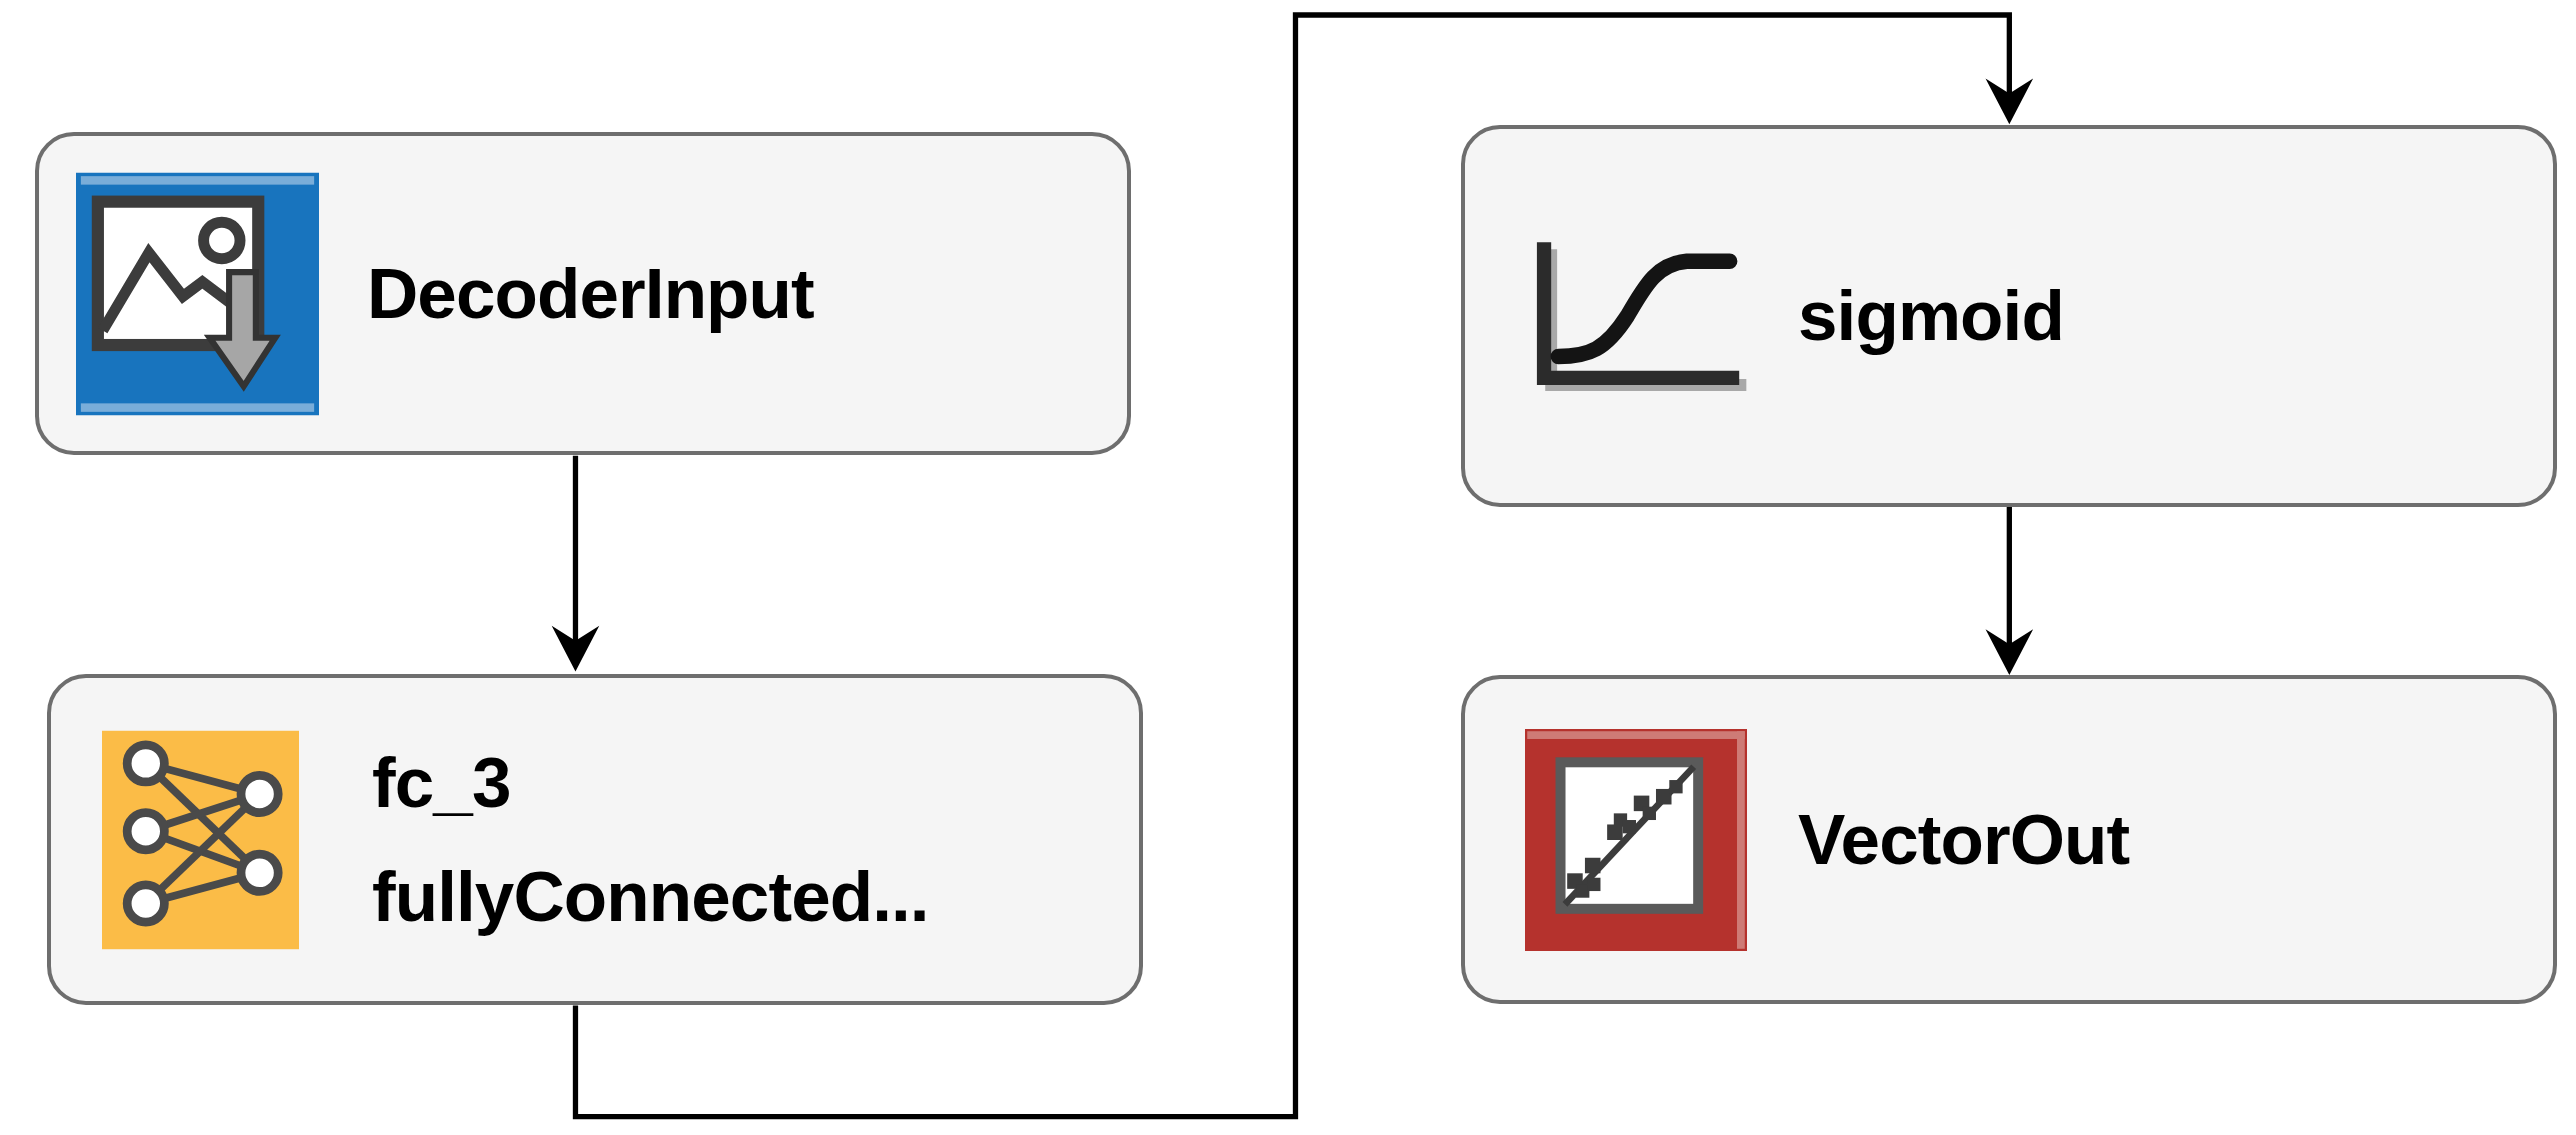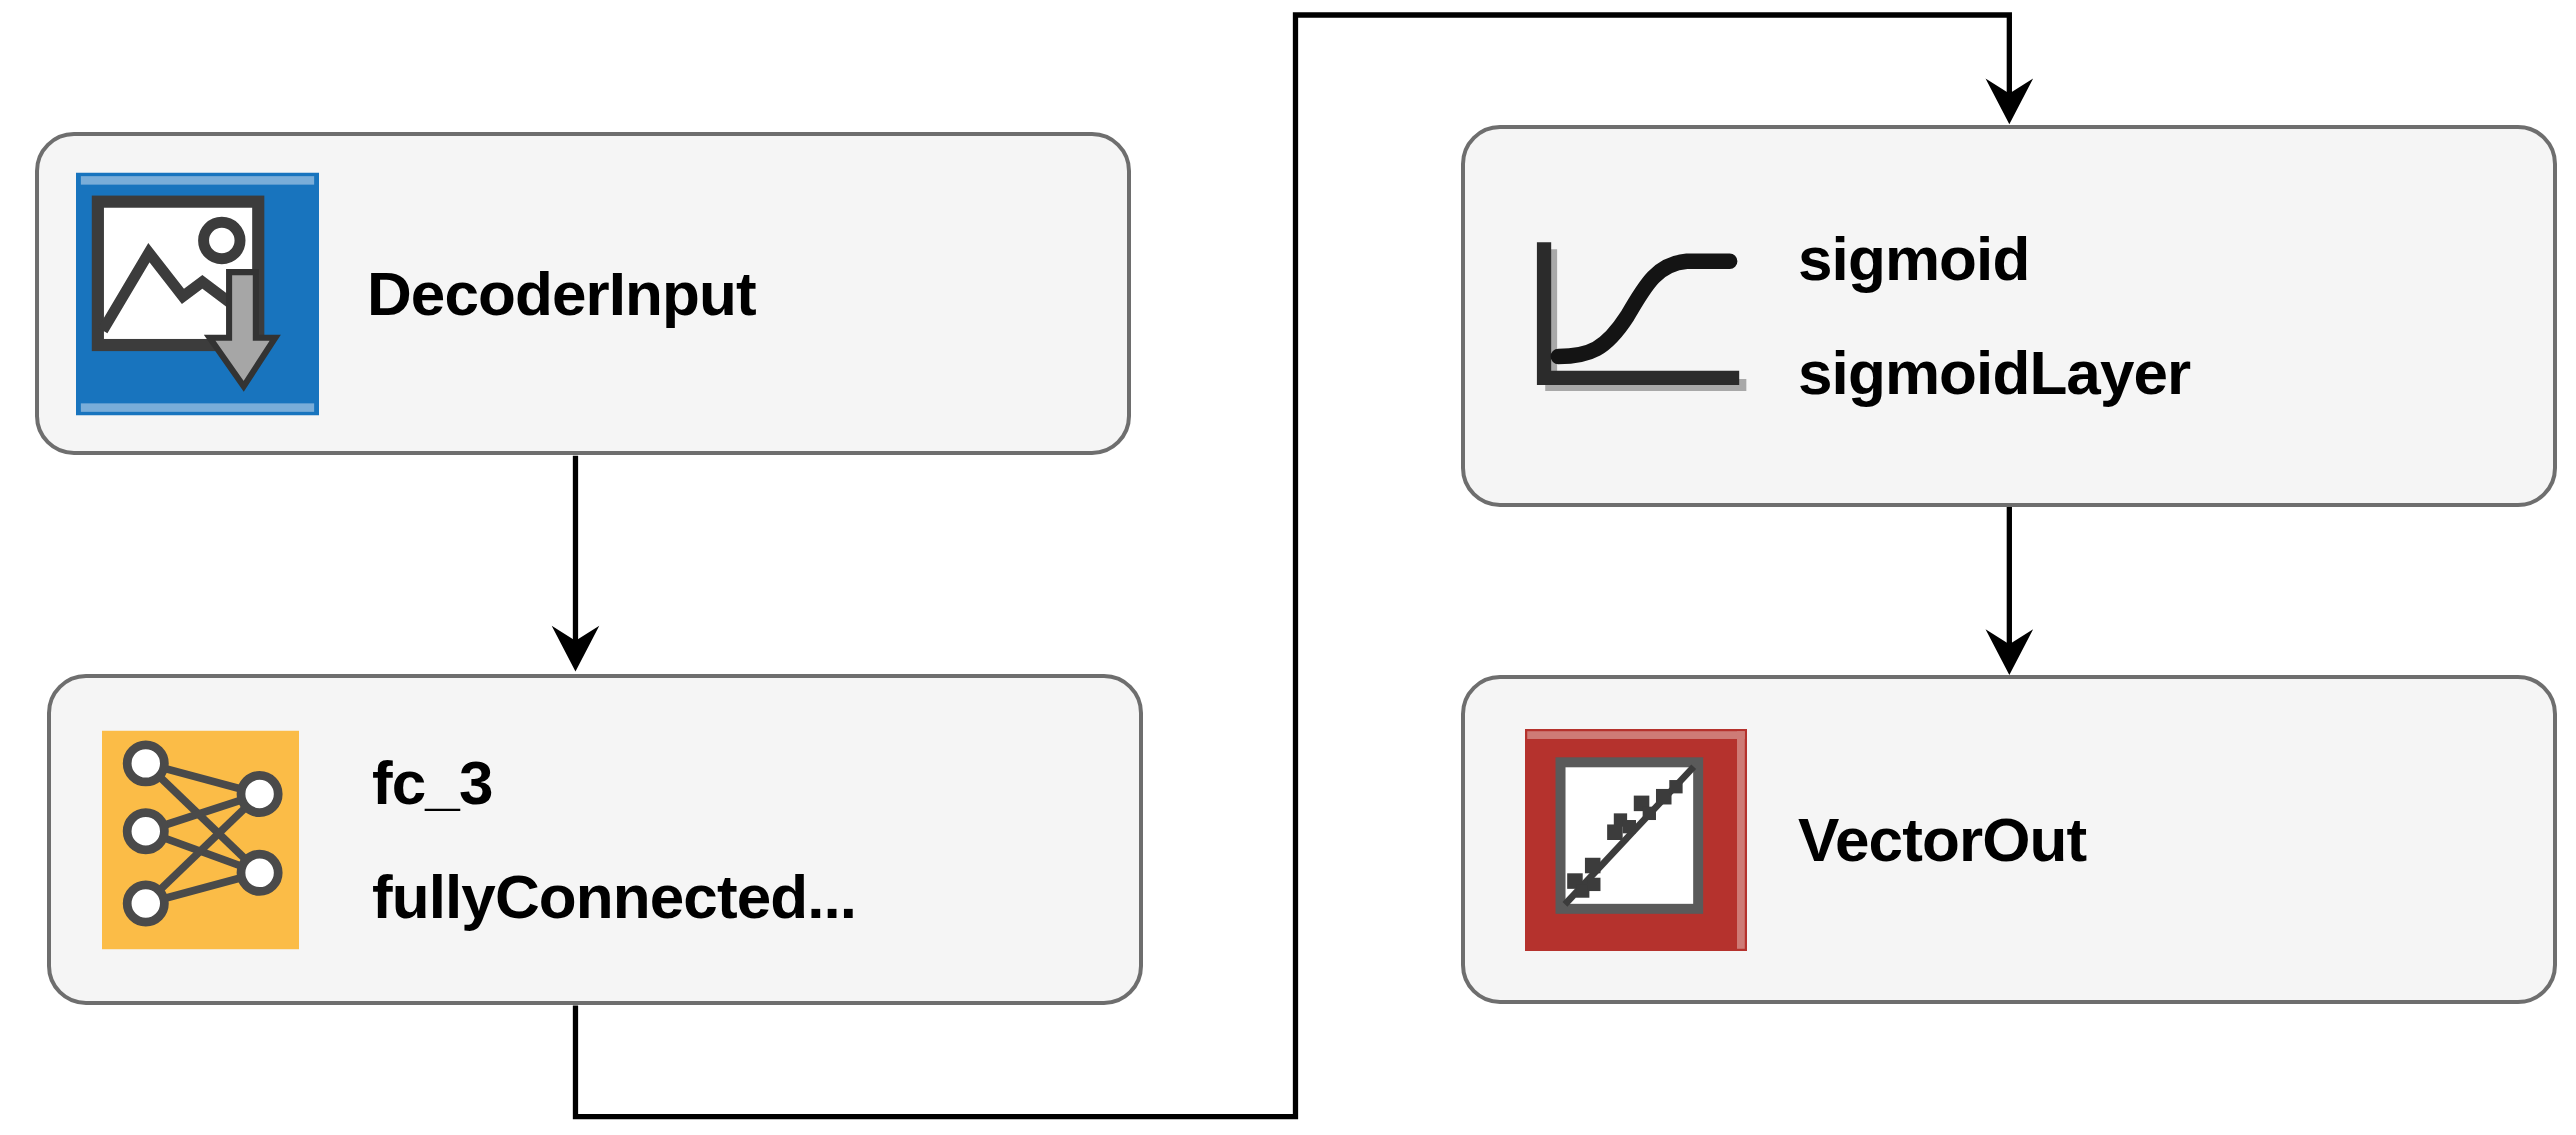--- a/index.html
+++ b/index.html
@@ -36,21 +36,21 @@
   .node-1 .icon-box { left: 37px; }
   .node-2 .icon-box { left: 51px; }
   .node-3 .icon-box { left: 60px; }
   .node-4 .icon-box { left: 60px; }
   .labels {
     position: absolute;
     top: 50%;
     transform: translateY(-50%);
     color: #000000;
     font-weight: bold;
-    font-size: 62px;
+    font-size: 71px;
     line-height: 114px;
     letter-spacing: -0.9px;
     white-space: nowrap;
   }
   .node-1 .labels { left: 328px; }
   .node-2 .labels { left: 321px; }
   .node-3 .labels { left: 333px; }
   .node-4 .labels { left: 333px; }
 </style>
 </head>
@@ -123,21 +123,20 @@
   <div class="node node-3">
     <span class="icon-box">
       <svg width="238" height="159" viewBox="0 0 100 66" xmlns="http://www.w3.org/2000/svg">
         <path d="M11 5 V62 H93" fill="none" stroke="#A8A8A8" stroke-width="5"></path>
         <path d="M8 2 V59 H90" fill="none" stroke="#2B2B2B" stroke-width="6"></path>
         <path d="M14 50 C 27 50 34 47 43 33 C 51 19 56 11 68 10 L 86 10" fill="none" stroke="#141414" stroke-width="6.5" stroke-linecap="round"></path>
       </svg>
     </span>
     <div class="labels">
       <div>sigmoid</div>
-      <div>sigmoidLayer</div>
     </div>
   </div>
 
   <div class="node node-4">
     <span class="icon-box">
       <svg width="222" height="222" viewBox="0 0 100 100" xmlns="http://www.w3.org/2000/svg">
         <rect width="100" height="100" fill="#B5322D"></rect>
         <rect x="1" y="1" width="98" height="3.5" fill="#CE7B76"></rect>
         <rect x="95.5" y="1" width="3.5" height="98" fill="#CE7B76"></rect>
         <rect x="16" y="15" width="62" height="66" fill="#ffffff" stroke="#5A5A5A" stroke-width="4.5"></rect>

